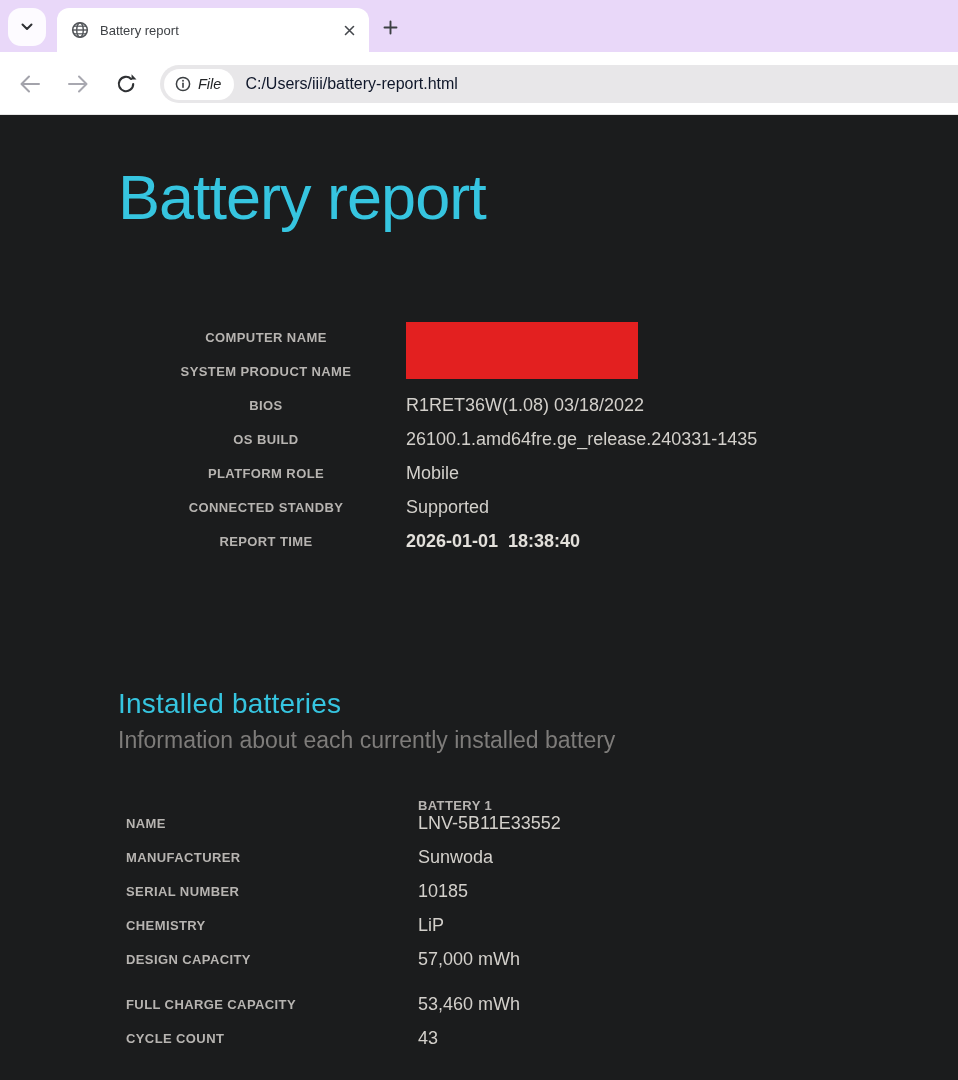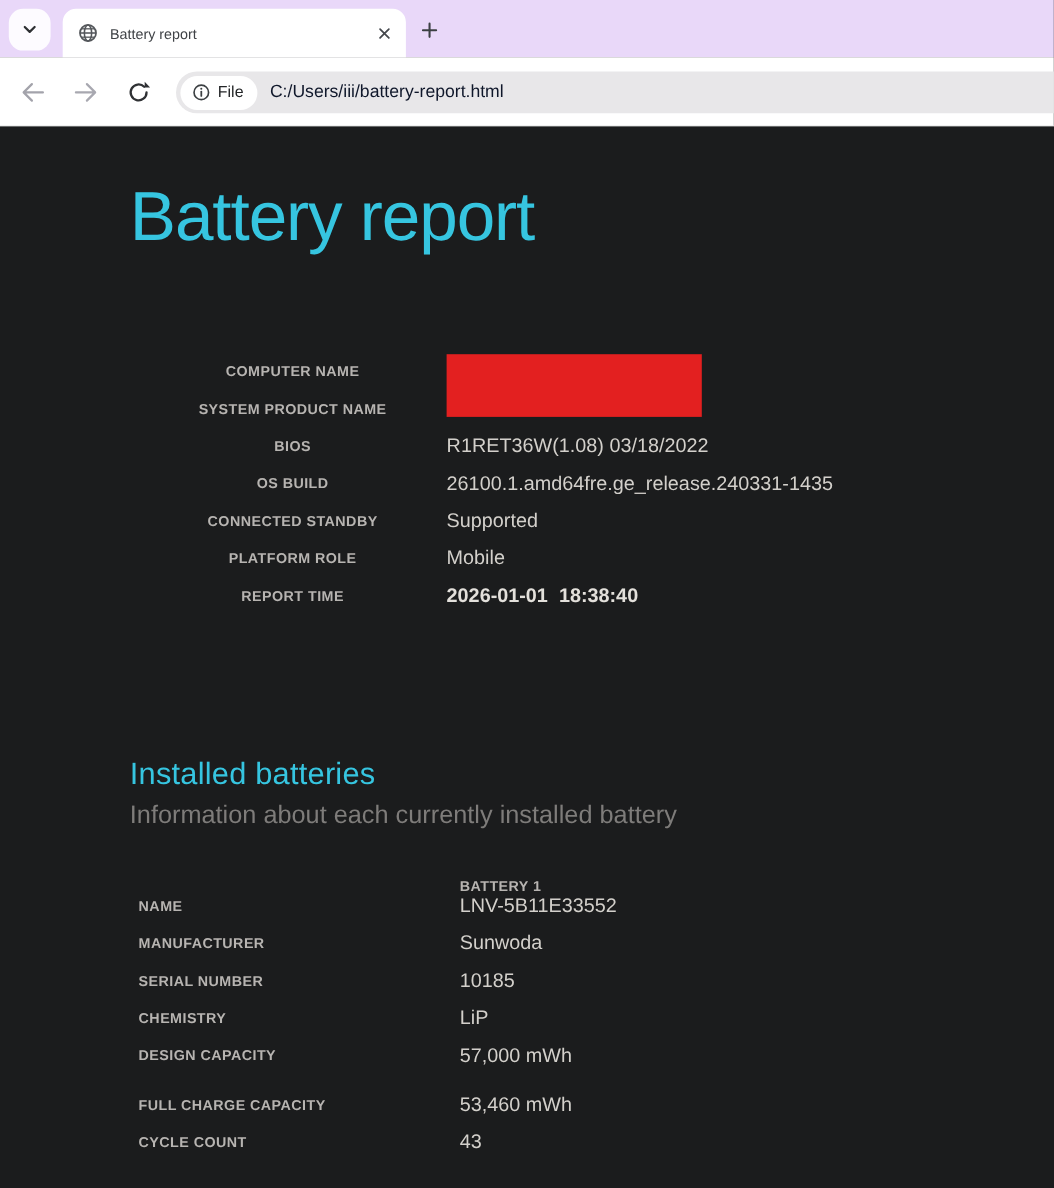--- a/index.html
+++ b/index.html
@@ -28,21 +28,21 @@
   .nav-btn { position:absolute; top:20px; width:24px; height:24px; display:flex;
              align-items:center; justify-content:center; cursor:pointer; }
   .btn-back    { left:18px; }
   .btn-forward { left:66px; }
   .btn-reload  { left:114px; }
   .omnibox { position:absolute; left:160px; top:13px; height:38px; right:-26px;
              background:#e8e7e9; border-radius:19px; display:flex;
              align-items:center; padding-left:4px; cursor:text; }
   .file-chip { height:31px; background:#ffffff; border-radius:16px; display:flex;
                align-items:center; gap:7px; padding:0 13px 0 11px; }
-  .file-chip-label { font-size:14.5px; color:#232527; }
+  .file-chip-label { font-size:14.5px; color:#232527;font-style:italic; }
   .omni-url { margin-left:11px; font-size:16px; color:#0f172a; white-space:nowrap; }
 
   
   .page { position:absolute; top:115px; left:0; width:958px; height:965px;
           background:#1b1c1d; overflow:hidden; }
   .report-title { position:absolute; left:118px; top:40px; font-size:63px;
                   line-height:84px; font-weight:300; letter-spacing:-1px;
                   color:#36c5e0; }
 
   .info-table { position:absolute; left:126px; top:205px; }
@@ -157,28 +157,28 @@
     </div>
     <div class="row">
       <span class="lbl">BIOS</span>
       <span class="val">R1RET36W(1.08) 03/18/2022</span>
     </div>
     <div class="row">
       <span class="lbl">OS BUILD</span>
       <span class="val">26100.1.amd64fre.ge_release.240331-1435</span>
     </div>
     <div class="row">
+      <span class="lbl">PLATFORM ROLE</span>
+      <span class="val">Mobile</span>
+    </div>
+    <div class="row">
       <span class="lbl">CONNECTED STANDBY</span>
       <span class="val">Supported</span>
     </div>
     <div class="row">
-      <span class="lbl">PLATFORM ROLE</span>
-      <span class="val">Mobile</span>
-    </div>
-    <div class="row">
       <span class="lbl">REPORT TIME</span>
       <span class="val strong">2026-01-01  18:38:40</span>
     </div>
     <div class="redaction"></div>
   </div>
 
   <div class="section-heading">Installed batteries</div>
   <div class="section-subtitle">Information about each currently installed battery</div>
 
   <div class="battery-table t2">

